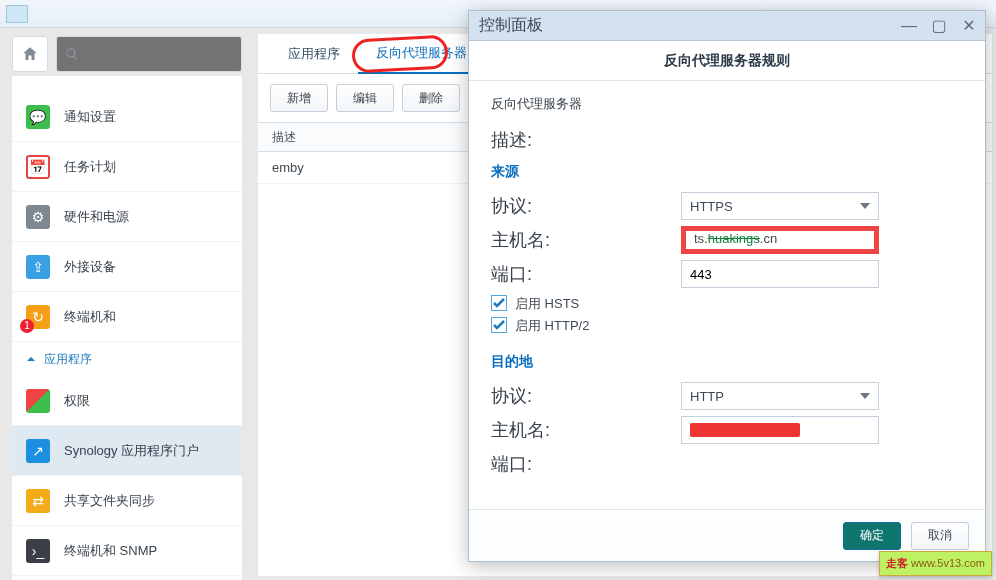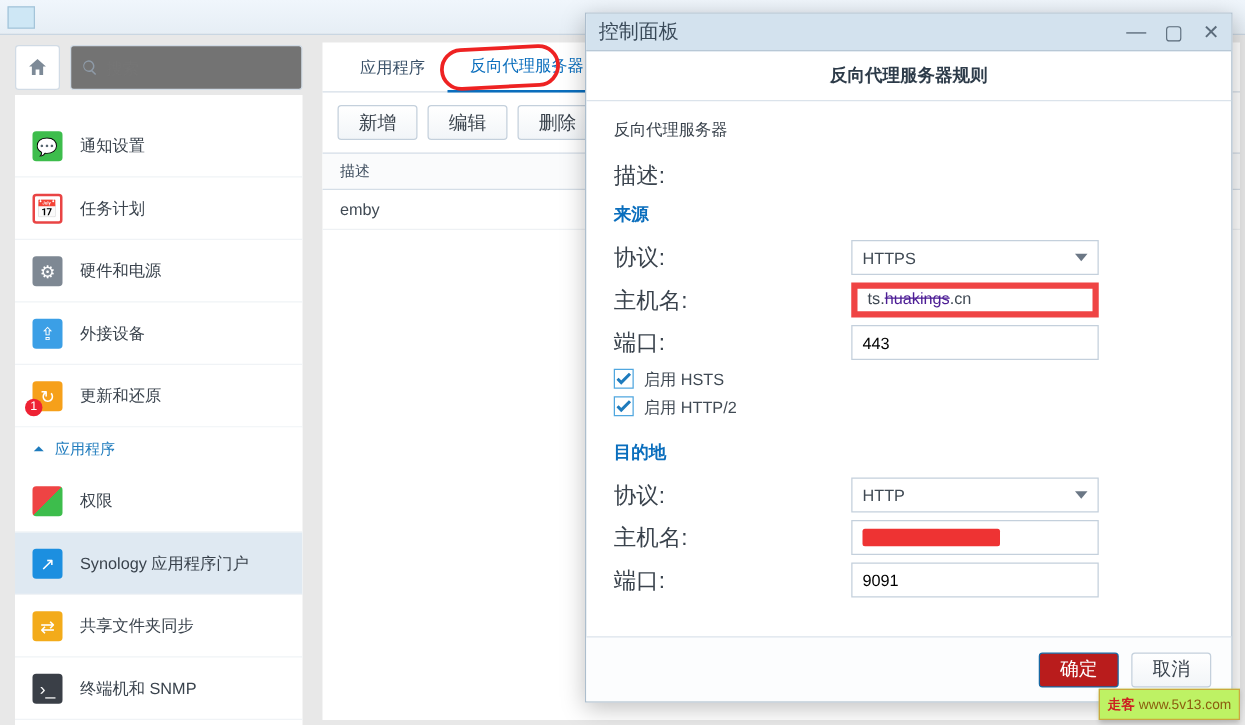--- a/index.html
+++ b/index.html
@@ -29,22 +29,22 @@
     .badge { position: absolute; left: -6px; bottom: -4px; width: 14px; height: 14px; background: #e23; color: #fff; font-size: 10px; border-radius: 50%; display: flex; align-items: center; justify-content: center; }
     
     
     .content { position: absolute; left: 258px; top: 34px; right: 4px; bottom: 4px; background: #fff; }
     .tabs { height: 40px; border-bottom: 1px solid #d5dee7; display: flex; padding: 0 12px; }
     .tab { padding: 0 18px; display: flex; align-items: center; font-size: 13px; color: #3a5168; cursor: pointer; height: 40px; }
     .tab.active { color: #0a6ebd; border-bottom: 2px solid #0a6ebd; }
     .hand-circle { position: absolute; border: 3px solid #e22; border-radius: 20px; pointer-events: none; }
     
     .action-bar { padding: 10px 12px; display: flex; gap: 8px; }
-    .btn { height: 28px; padding: 0 16px; background: linear-gradient(#fff, #f2f5f8); border: 1px solid #c4d0dc; border-radius: 3px; font-size: 15px; color: #3a434d; cursor: pointer; }
-    .btn.primary { background: #b91c1c; border-color: #1768a3; color: #fff; }
+    .btn { height: 28px; padding: 0 16px; background: linear-gradient(#fff, #f2f5f8); border: 1px solid #c4d0dc; border-radius: 3px; font-size: 12px; color: #3a434d; cursor: pointer; }
+    .btn.primary { background: #0f766e; border-color: #1768a3; color: #fff; }
     
     .table-head { height: 30px; border-top: 1px solid #d5dee7; border-bottom: 1px solid #d5dee7; display: flex; align-items: center; padding: 0 14px; font-size: 12px; color: #415060; background: #fafbfc; }
     .table-row { height: 32px; display: flex; align-items: center; padding: 0 14px; font-size: 13px; border-bottom: 1px solid #eef1f4; }
     
     .more-btn { position:absolute; right:6px; top:120px; width:24px; height:24px; display:flex;align-items:center;justify-content:center;color:#7a858f;cursor:pointer;font-weight:bold;letter-spacing:2px;}
     
     
     .dialog { position: absolute; left: 468px; top: 10px; width: 518px; height: 552px; background: #fff; border: 1px solid #adbecd; box-shadow: 0 4px 18px rgba(0,0,0,.25); z-index: 10; }
     .dlg-title-outer { height: 30px; background: #d3e2ee; border-bottom: 1px solid #b8c8d6; display: flex; align-items: center; padding: 0 10px; font-size: 16px; color: #3a4a59; }
     .dlg-title-outer .win-ctrls { margin-left: auto; display: flex; gap: 18px; }
@@ -106,21 +106,21 @@
     <span class="label">硬件和电源</span>
   </div>
   <div class="side-item">
     <span class="side-icon" style="background:#3b9fe6">⇪</span>
     <span class="label">外接设备</span>
   </div>
   <div class="side-item">
     <span class="side-icon" style="background:#f6a01a">↻
       <span class="badge">1</span>
     </span>
-    <span class="label">更新和还原</span>
+    <span class="label">终端机和</span>
   </div>
   <div class="side-group">
     <svg viewBox="0 0 10 10">
         <path d="M1 7l4-4 4 4"></path>
       </svg>
     <span>应用程序</span>
   </div>
   <div class="side-item">
     <span class="side-icon" style="background:linear-gradient(135deg,#e44 50%,#3dbd4c 50%)"></span>
     <span class="label">权限</span>
@@ -181,21 +181,21 @@
       <div class="select">
         <span>HTTPS</span>
         <span class="caret"></span>
       </div>
     </div>
     <div class="row">
       <label>主机名:</label>
       <div class="field">
           <div style="border:5px solid #ef4444;height:28px;display:flex;align-items:flex-start;padding:0 8px">
         <span>ts.</span>
-            <span style="text-decoration:line-through;color:#4c1d95">huakings</span>
+            <span style="text-decoration:line-through;color:#15803d">huakings</span>
             <span>.cn</span>
       </div>
         </div>
     </div>
     <div class="row">
       <label>端口:</label>
       <div class="field"><input type="text" value="443" style=""></div>
     </div>
     <div class="chk">
       <span class="chk-box">
@@ -225,21 +225,20 @@
     <div class="row">
       <label>主机名:</label>
       <div class="field">
           <div style="border:1px solid #c4d0dc;height:28px;display:flex;align-items:center;padding:0 8px">
         <span class="redact" style="width:110px"></span>
       </div>
         </div>
     </div>
     <div class="row">
       <label>端口:</label>
-      <div class="field"><input type="text" value="9091" style=""></div>
     </div>
   </div>
   <div class="dlg-foot">
     <button class="btn primary">确定</button>
     <button class="btn">取消</button>
   </div>
 </div>
 
 <div class="watermark">
   <b>走客</b>

